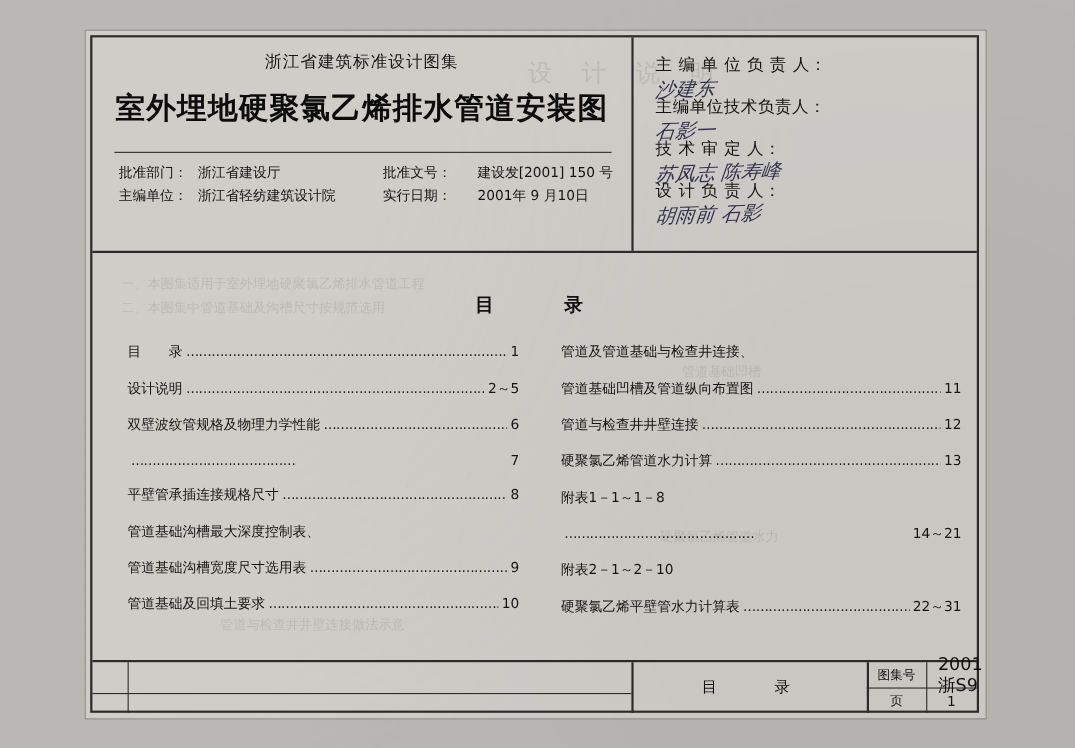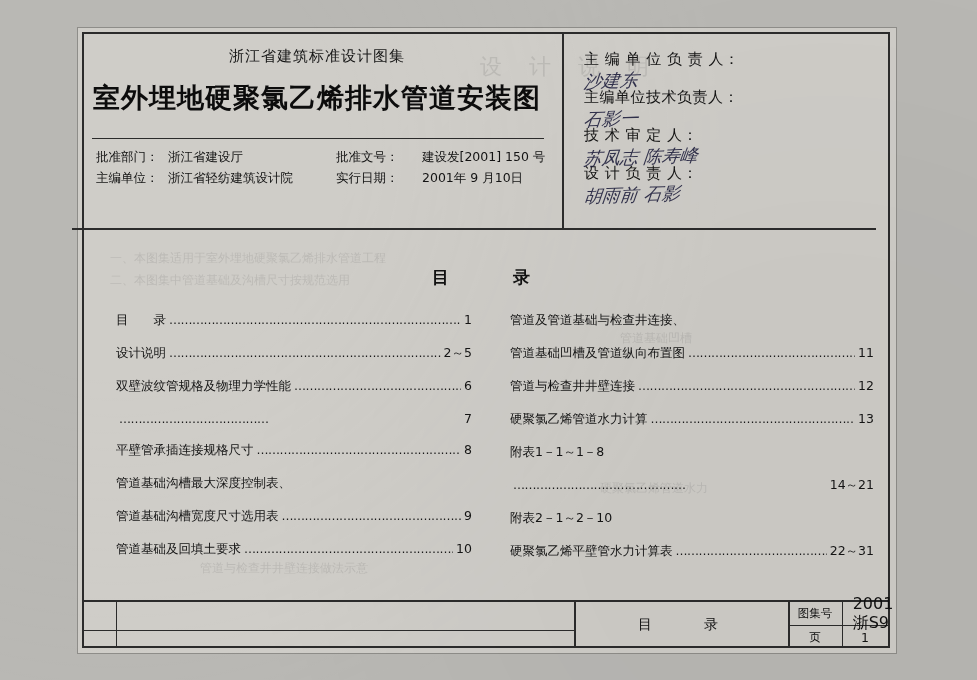--- a/index.html
+++ b/index.html
@@ -35,21 +35,21 @@
     left: 82px;
     top: 32px;
     width: 808px;
     height: 616px;
     border: 2px solid #2b2b2b;
     box-sizing: border-box;
   }
   
   .header {
     position: absolute;
-    left: 72px;
+    left: 84px;
     top: 34px;
     width: 804px;
     height: 196px;
     box-sizing: border-box;
     border-bottom: 2px solid #2b2b2b;
   }
   .header-left {
     position: absolute;
     left: 0; top: 0;
     width: 492px;

